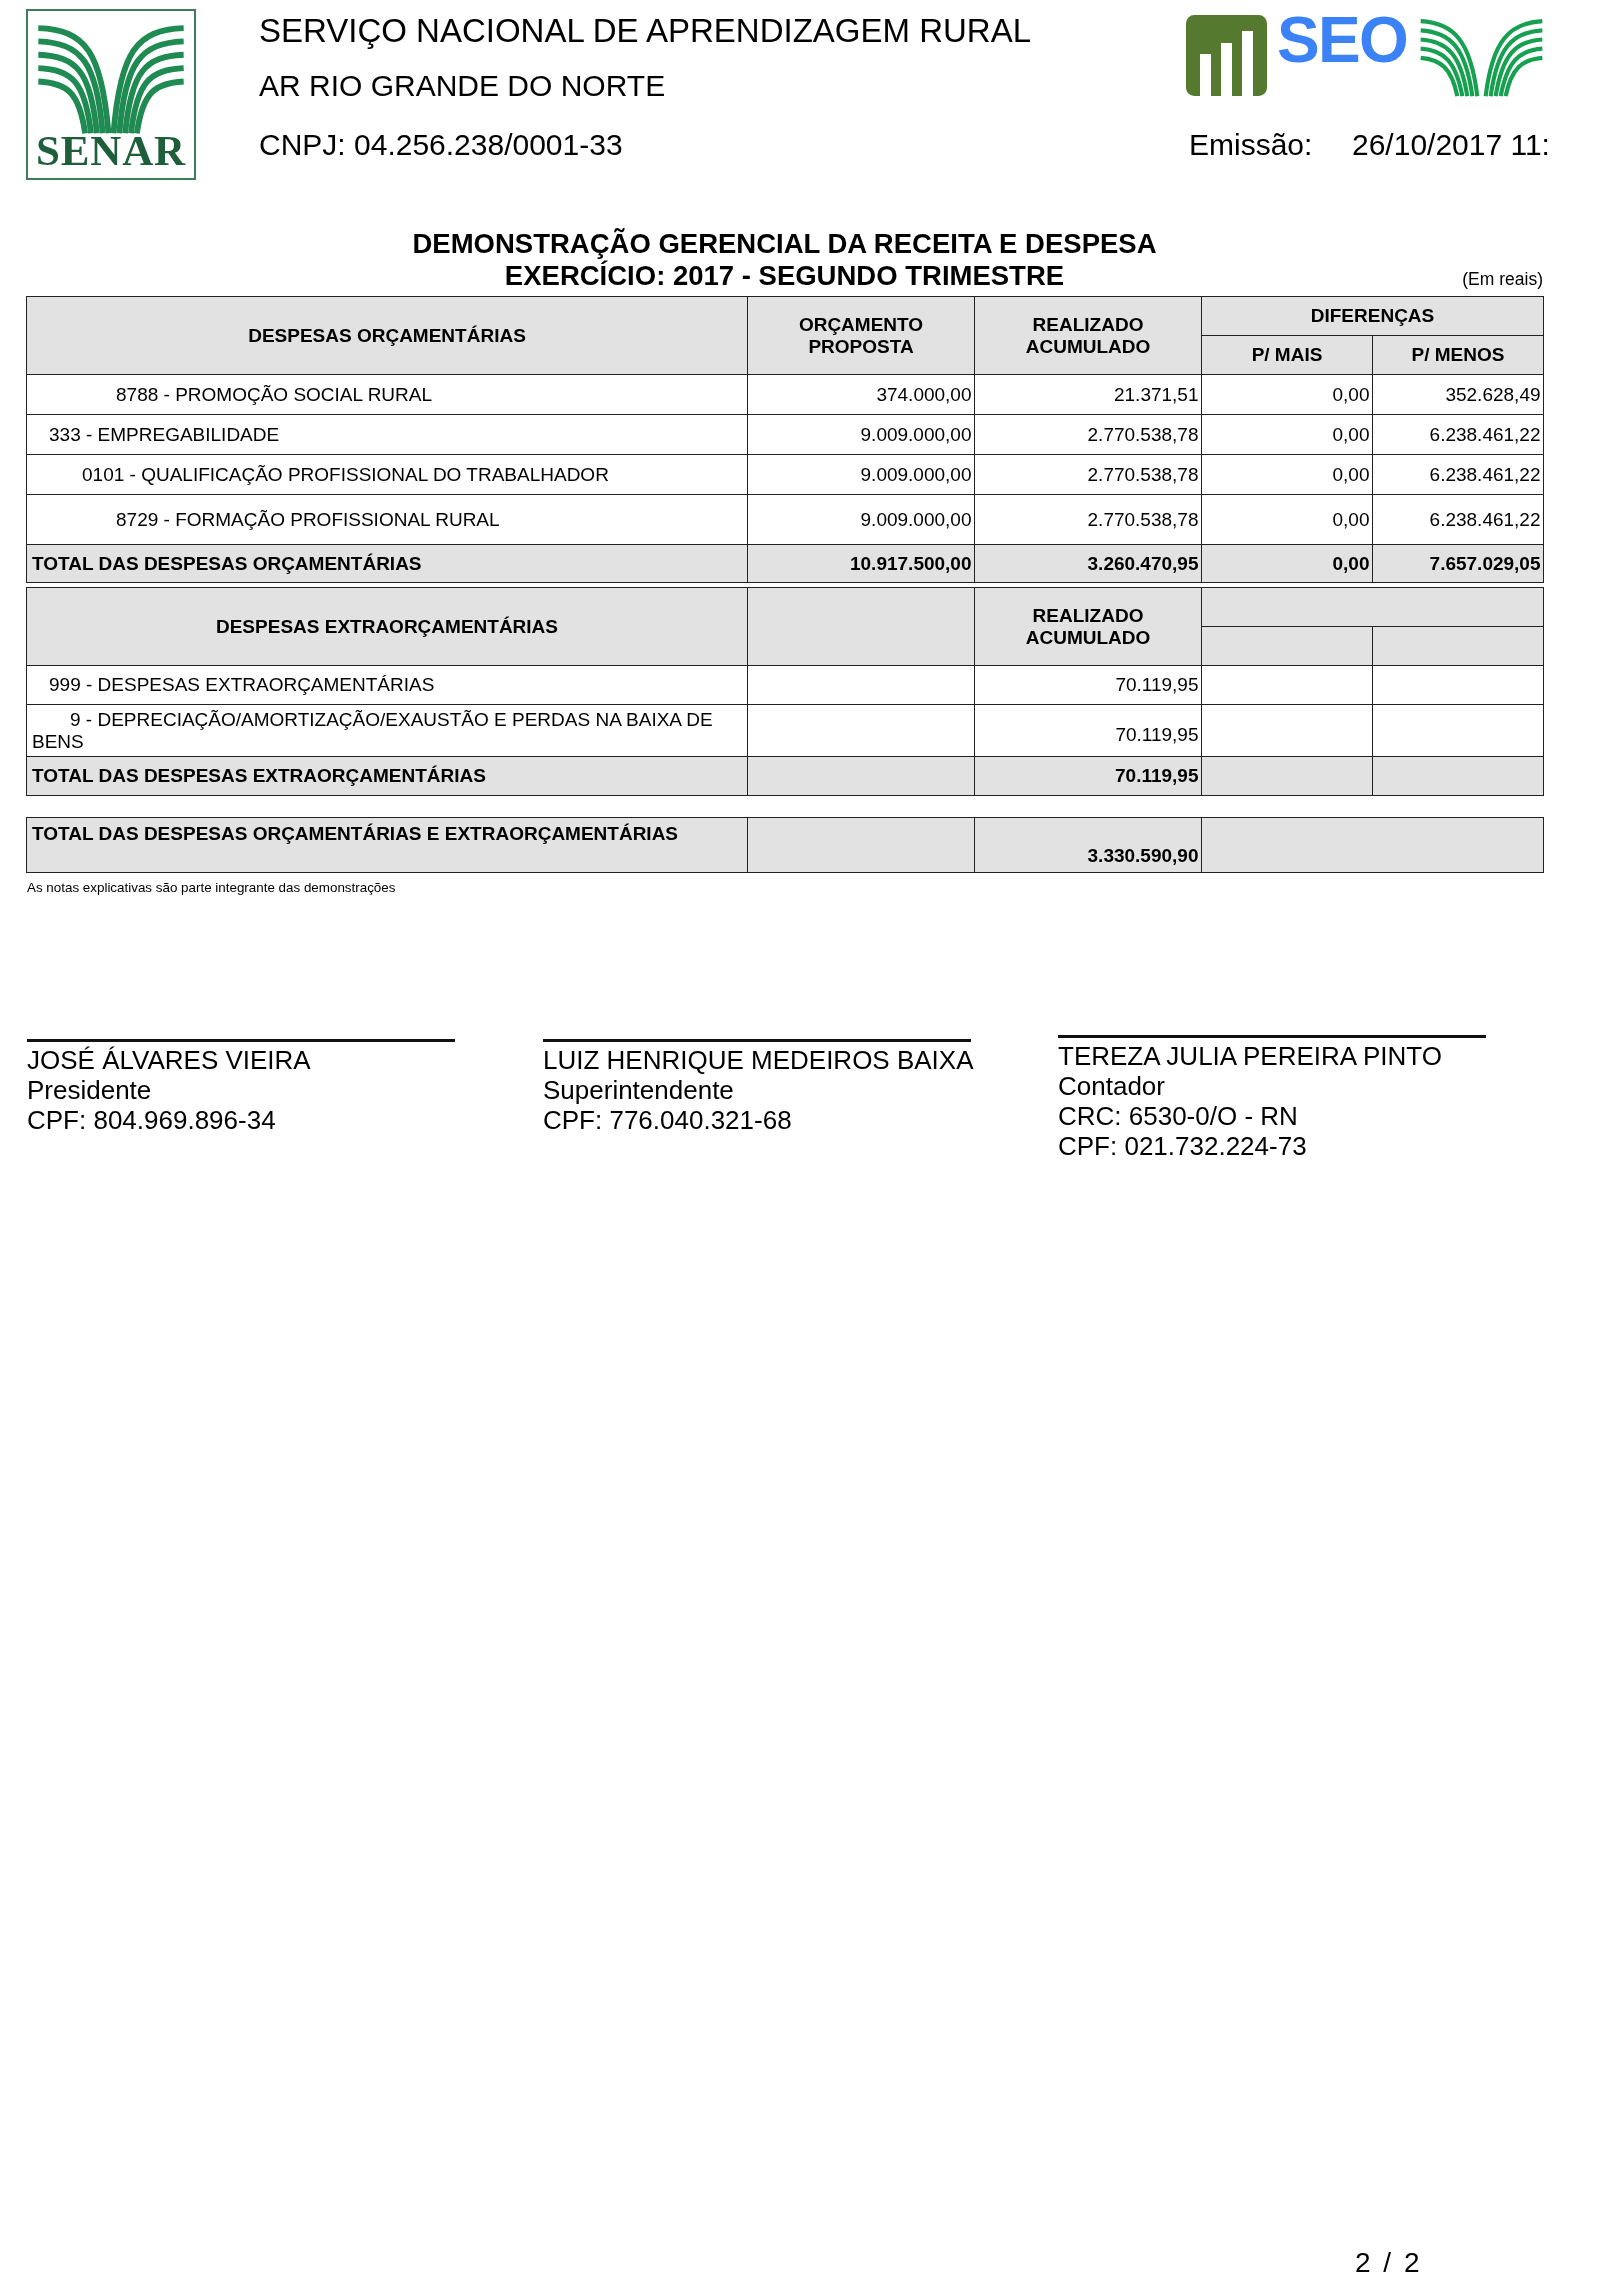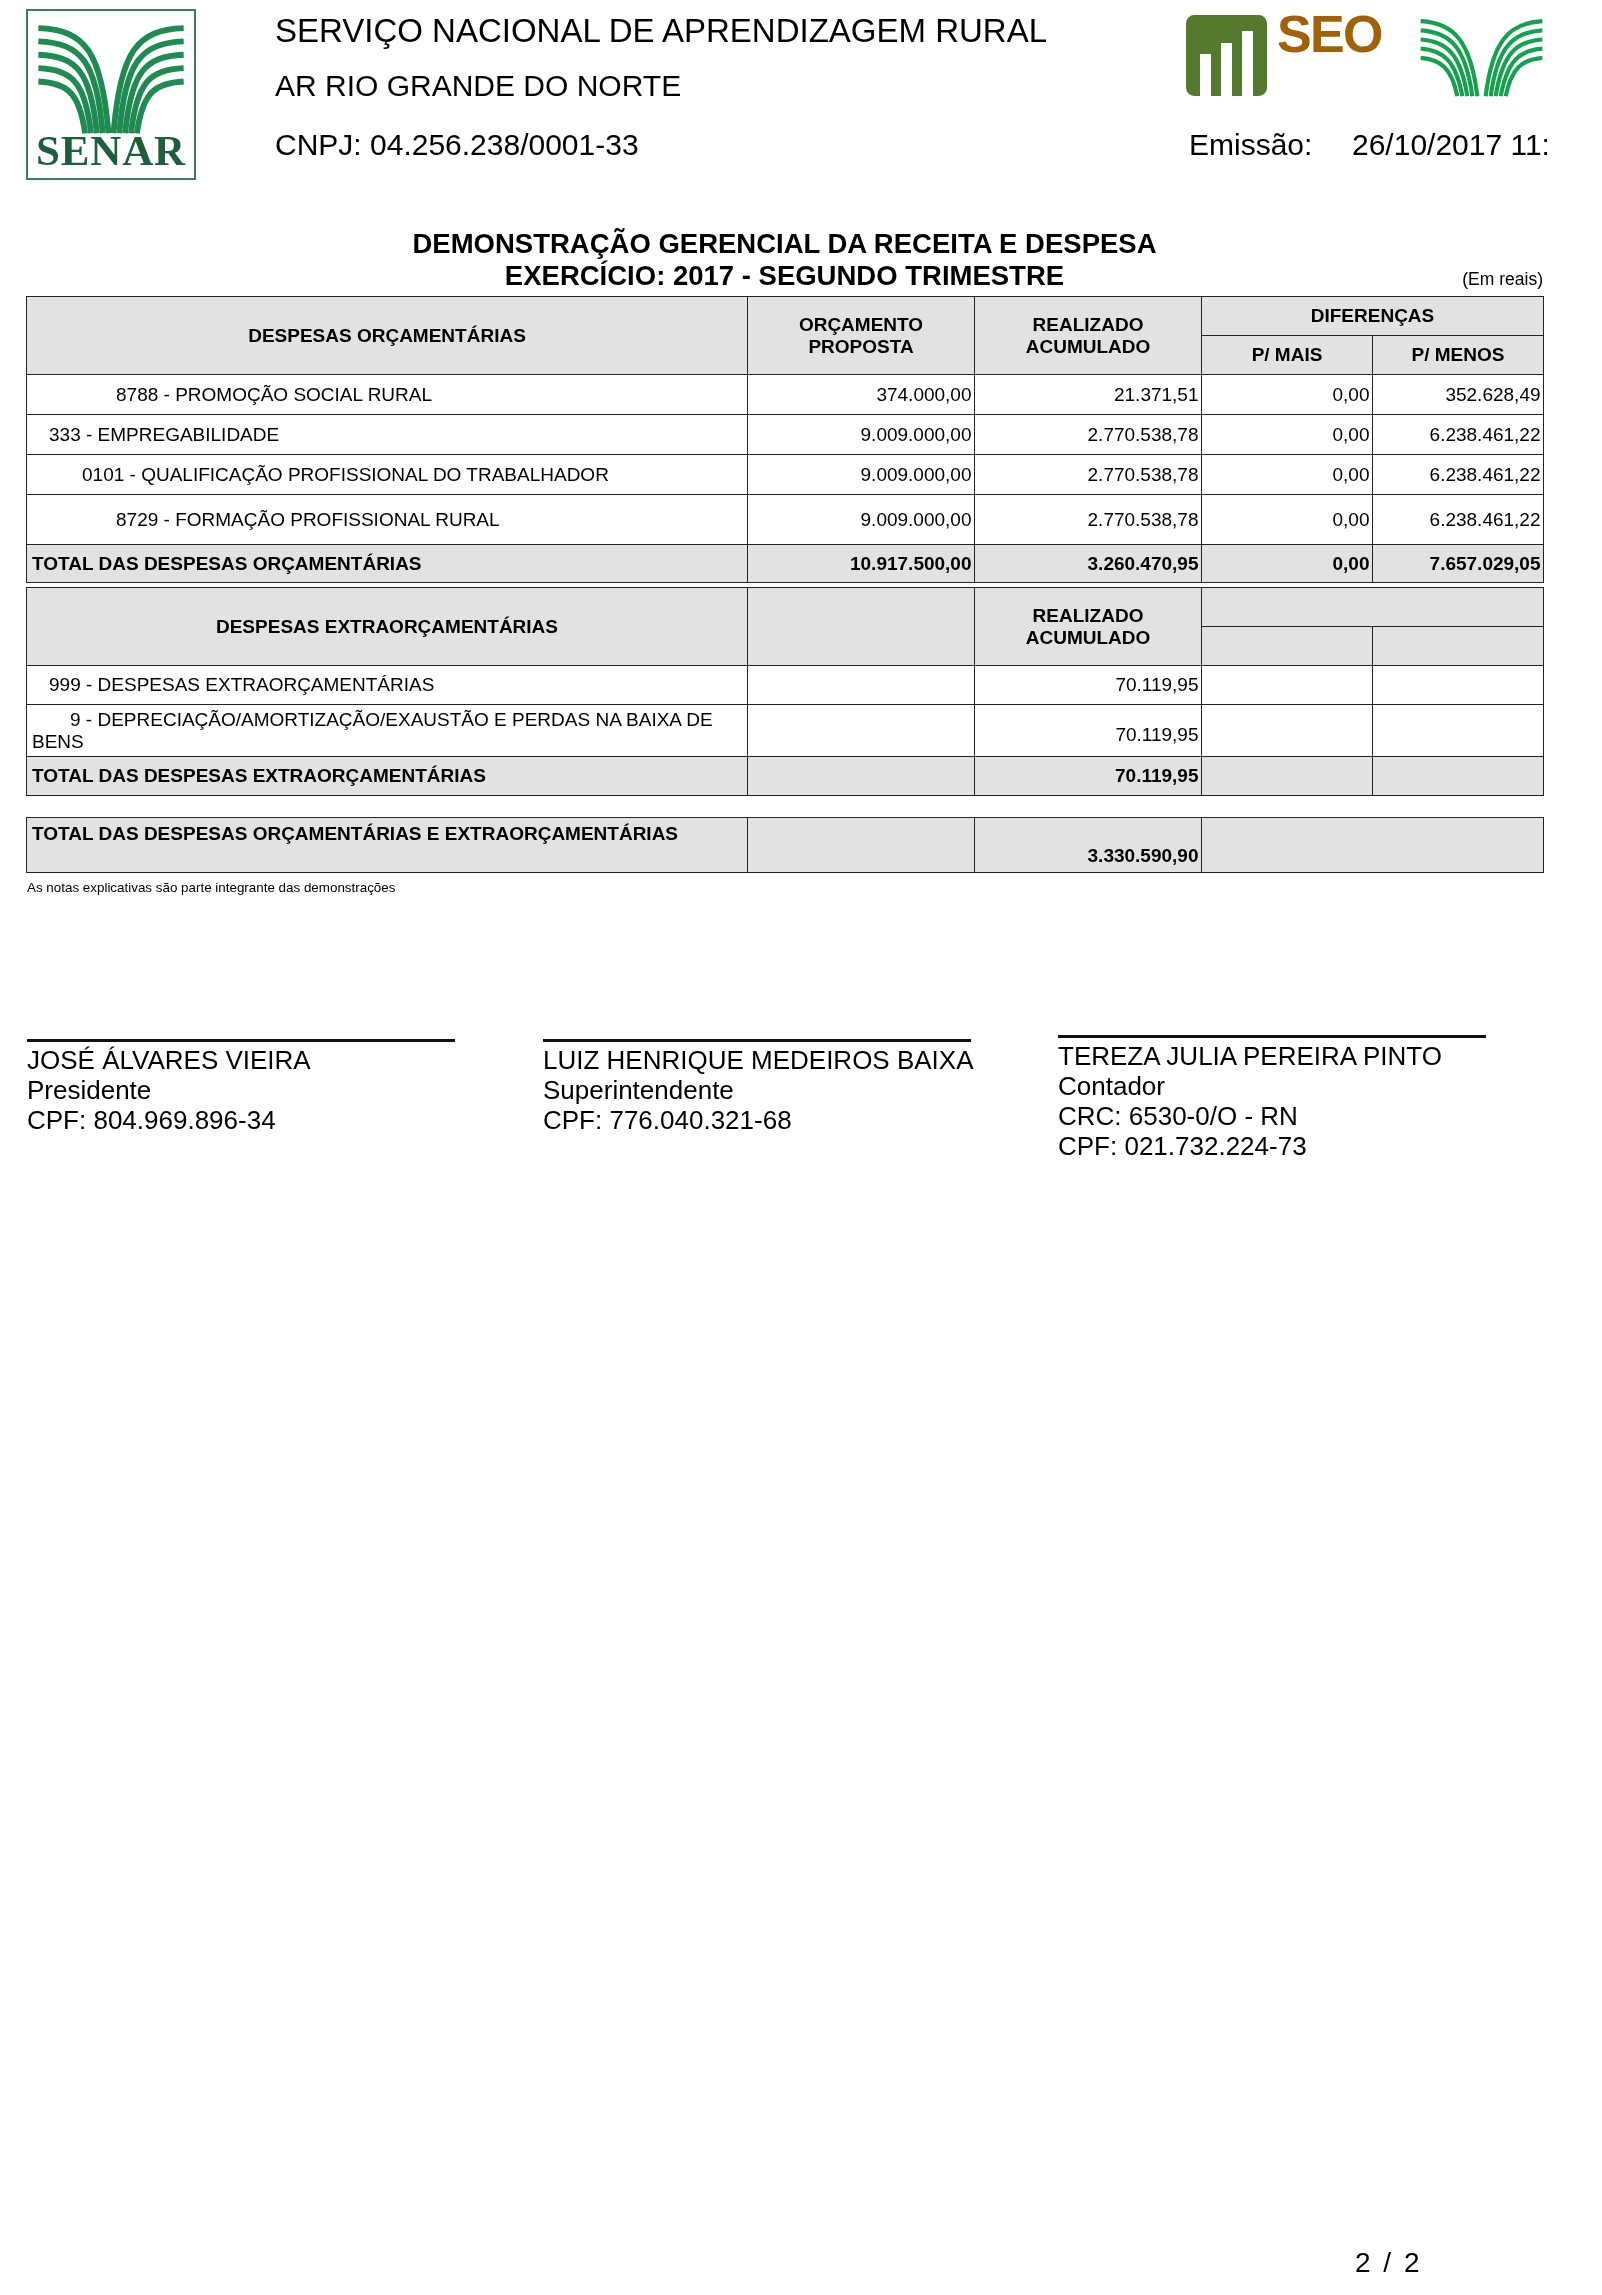--- a/index.html
+++ b/index.html
@@ -6,32 +6,32 @@
   html, body { width: 1603px; height: 2295px; background: #ffffff; }
   body { position: relative; font-family: "Liberation Sans", "DejaVu Sans", sans-serif; color: #000; overflow: hidden; }
 
   .abs { position: absolute; }
 
   
   .logo-senar { left: 26px; top: 9.2px; width: 170px; height: 171px; border: 2.5px solid #3f7a5a; background: #fff; }
   .logo-senar svg { position: absolute; left: 6.7px; top: 6.7px; }
   .logo-senar .senar-text { position: absolute; left: 0; right: 0; bottom: 3.3px; text-align: center; font-family: "Liberation Serif", "DejaVu Serif", serif; font-weight: bold; font-size: 43px; color: #1f5e3a; letter-spacing: 0.8px; }
 
-  .hdr-line { left: 275px; font-size: 33px; white-space: nowrap; line-height: 1; text-align: right; }
+  .hdr-line { left: 259px; font-size: 33px; white-space: nowrap; line-height: 1; text-align: right; }
   .hdr-1 { top: 14px; }
   .hdr-2 { top: 71px; font-size: 30px; }
   .hdr-3 { top: 130px; font-size: 30px; }
 
   .emissao-label { left: 1189px; top: 130px; font-size: 30px; line-height: 1; }
   .emissao-value { left: 1352px; top: 130px; font-size: 30px; line-height: 1; }
 
   .logo-seo { left: 1185px; top: 12.5px; width: 359px; height: 88px; }
   .seo-square { position: absolute; left: 0.8px; top: 2.5px; width: 81px; height: 81px; background: #55792e; border-radius: 8.3px; overflow: hidden; }
   .seo-bar { position: absolute; bottom: 0; background: #fff; width: 11px; }
-  .seo-text { position: absolute; left: 92px; top: -5px; font-size: 52px; font-weight: bold; color: #a16207; letter-spacing: -1.7px; line-height: 1; }
+  .seo-text { position: absolute; left: 92px; top: -5px; font-size: 64px; font-weight: bold; color: #3b82f6; letter-spacing: -1.7px; line-height: 1; }
   .seo-logo-svg { position: absolute; left: 234px; top: 3.3px; }
 
   
   .title { left: 0; width: 1569px; text-align: center; font-weight: bold; font-size: 27.5px; line-height: 1; margin-top: 32px; }
   .title-1 { top: 198px; }
   .title-2 { top: 230px; }
   .unit { right: 60px; top: 271px; font-size: 17.5px; line-height: 1; }
 
   
   table { position: absolute; border-collapse: collapse; table-layout: fixed; }

